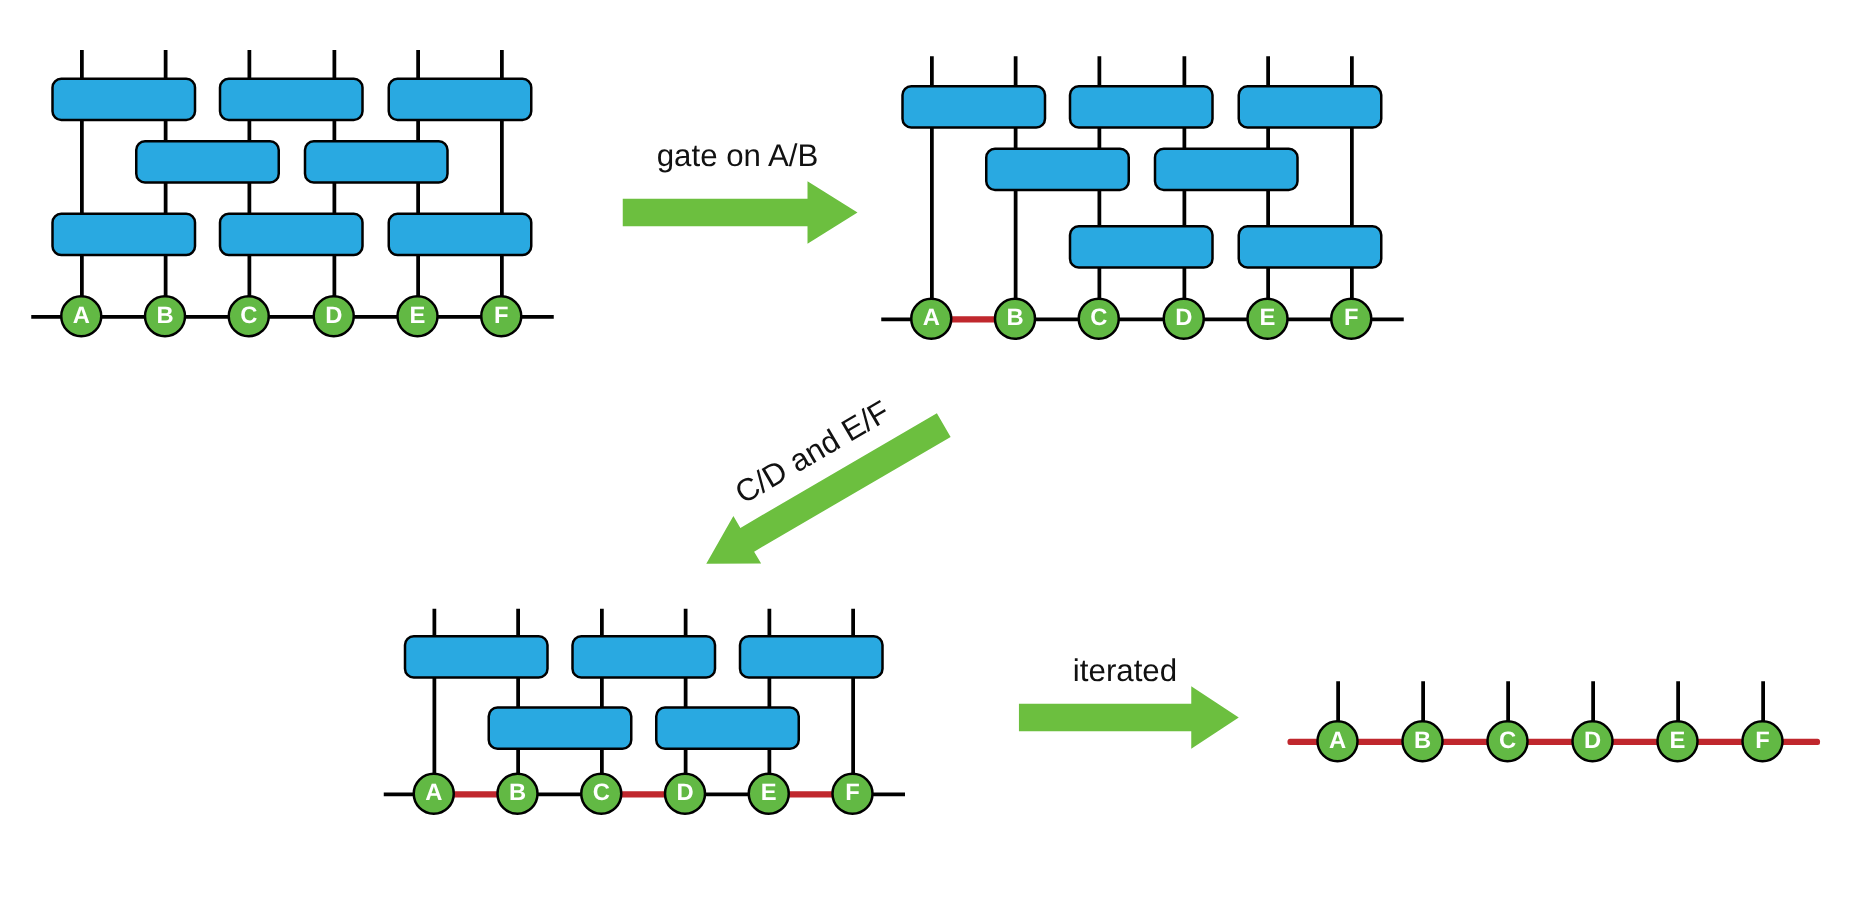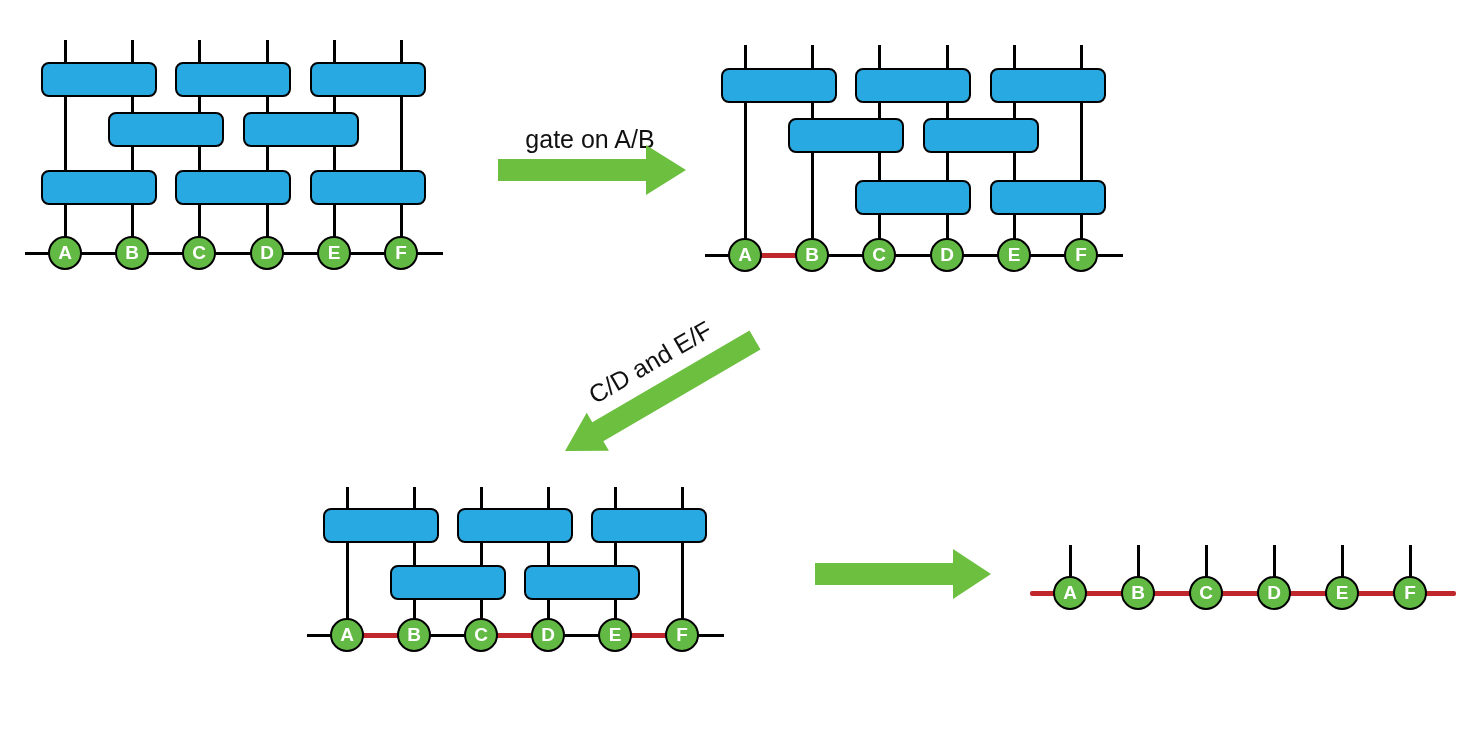--- a/index.html
+++ b/index.html
@@ -54,21 +54,21 @@
     <div class="gate" style="left:175px;top:170px"></div>
     <div class="gate" style="left:309.5px;top:170px"></div>
     <div class="qubit" style="left:48px;top:236px">A</div>
     <div class="qubit" style="left:115px;top:236px">B</div>
     <div class="qubit" style="left:182px;top:236px">C</div>
     <div class="qubit" style="left:250px;top:236px">D</div>
     <div class="qubit" style="left:317px;top:236px">E</div>
     <div class="qubit" style="left:384px;top:236px">F</div>
   </div>
 
-  <div class="arrow-label" style="left:480px;top:124px;width:220px">gate on A/B</div>
+  <div class="arrow-label" style="left:480px;top:110px;width:220px">gate on A/B</div>
   <svg class="arrow-svg" style="left:498px;top:143px" width="190" height="54" viewBox="0 0 190 54">
     <polygon points="0,16 148,16 148,2 188,27 148,52 148,38 0,38" style="fill:var(--arrow-green,#6cbf3f)"></polygon>
   </svg>
 
   <div class="panel">
     <div class="wv" style="left:743.5px;top:45px;height:210px"></div>
     <div class="wv" style="left:810.5px;top:45px;height:210px"></div>
     <div class="wv" style="left:877.5px;top:45px;height:210px"></div>
     <div class="wv" style="left:945.5px;top:45px;height:210px"></div>
     <div class="wv" style="left:1012.5px;top:45px;height:210px"></div>
@@ -112,20 +112,21 @@
     <div class="gate" style="left:389.5px;top:565px"></div>
     <div class="gate" style="left:523.5px;top:565px"></div>
     <div class="qubit" style="left:330px;top:618px">A</div>
     <div class="qubit" style="left:397px;top:618px">B</div>
     <div class="qubit" style="left:464px;top:618px">C</div>
     <div class="qubit" style="left:531px;top:618px">D</div>
     <div class="qubit" style="left:598px;top:618px">E</div>
     <div class="qubit" style="left:665px;top:618px">F</div>
   </div>
 
+  <div class="arrow-label" style="left:800px;top:522px;width:200px">iterated</div>
   <svg class="arrow-svg" style="left:815px;top:547px" width="180" height="54" viewBox="0 0 180 54">
     <polygon points="0,16 138,16 138,2 176,27 138,52 138,38 0,38" style="fill:var(--arrow-green,#6cbf3f)"></polygon>
   </svg>
 
   <div class="panel">
     <div class="wv" style="left:1068.5px;top:545px;height:48px"></div>
     <div class="wv" style="left:1136.5px;top:545px;height:48px"></div>
     <div class="wv" style="left:1204.5px;top:545px;height:48px"></div>
     <div class="wv" style="left:1272.5px;top:545px;height:48px"></div>
     <div class="wv" style="left:1340.5px;top:545px;height:48px"></div>

